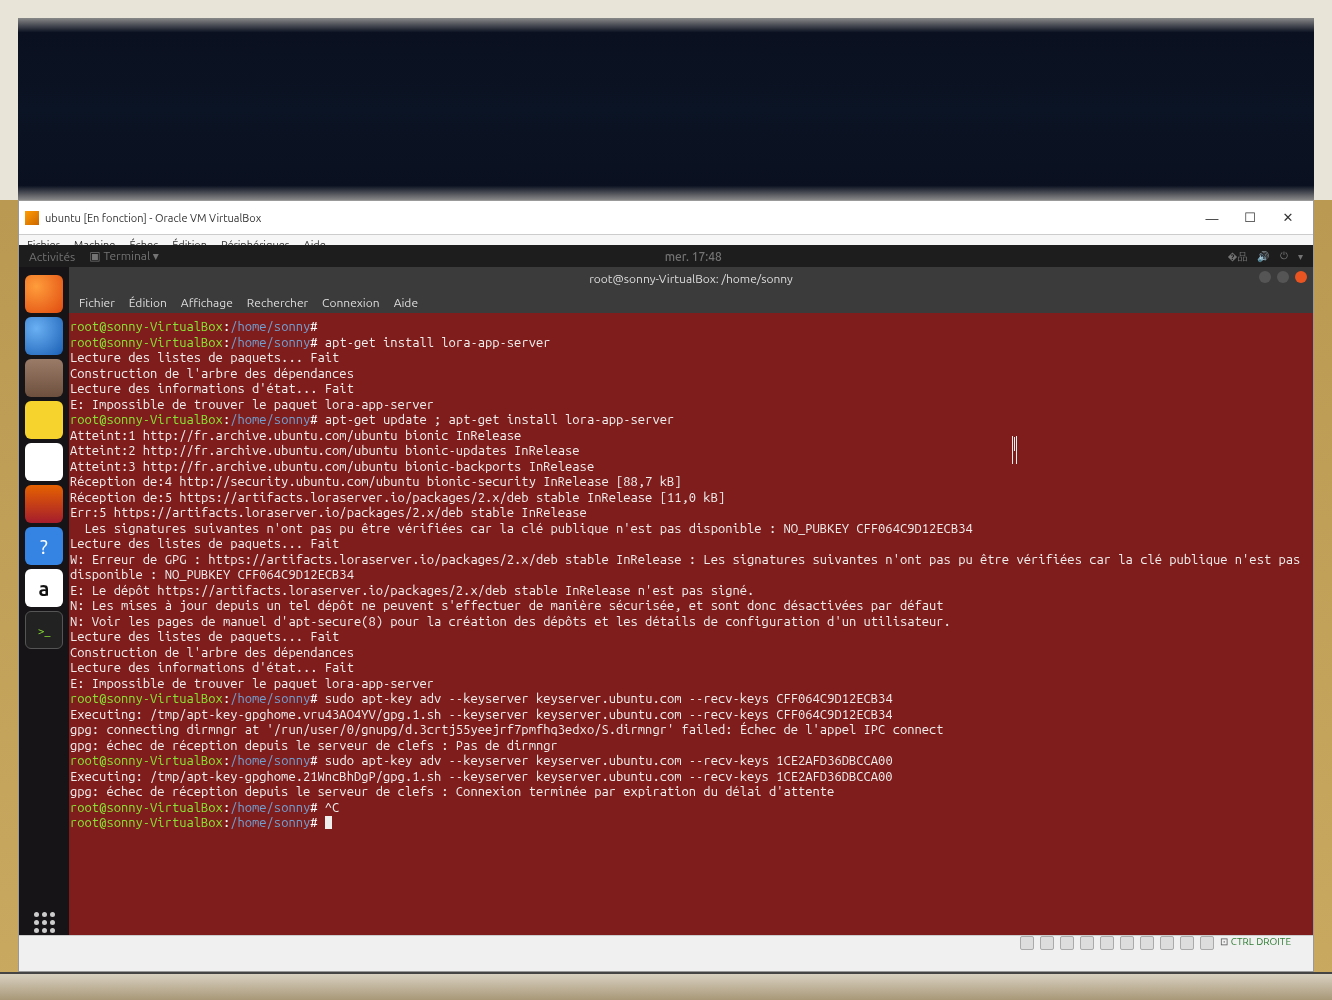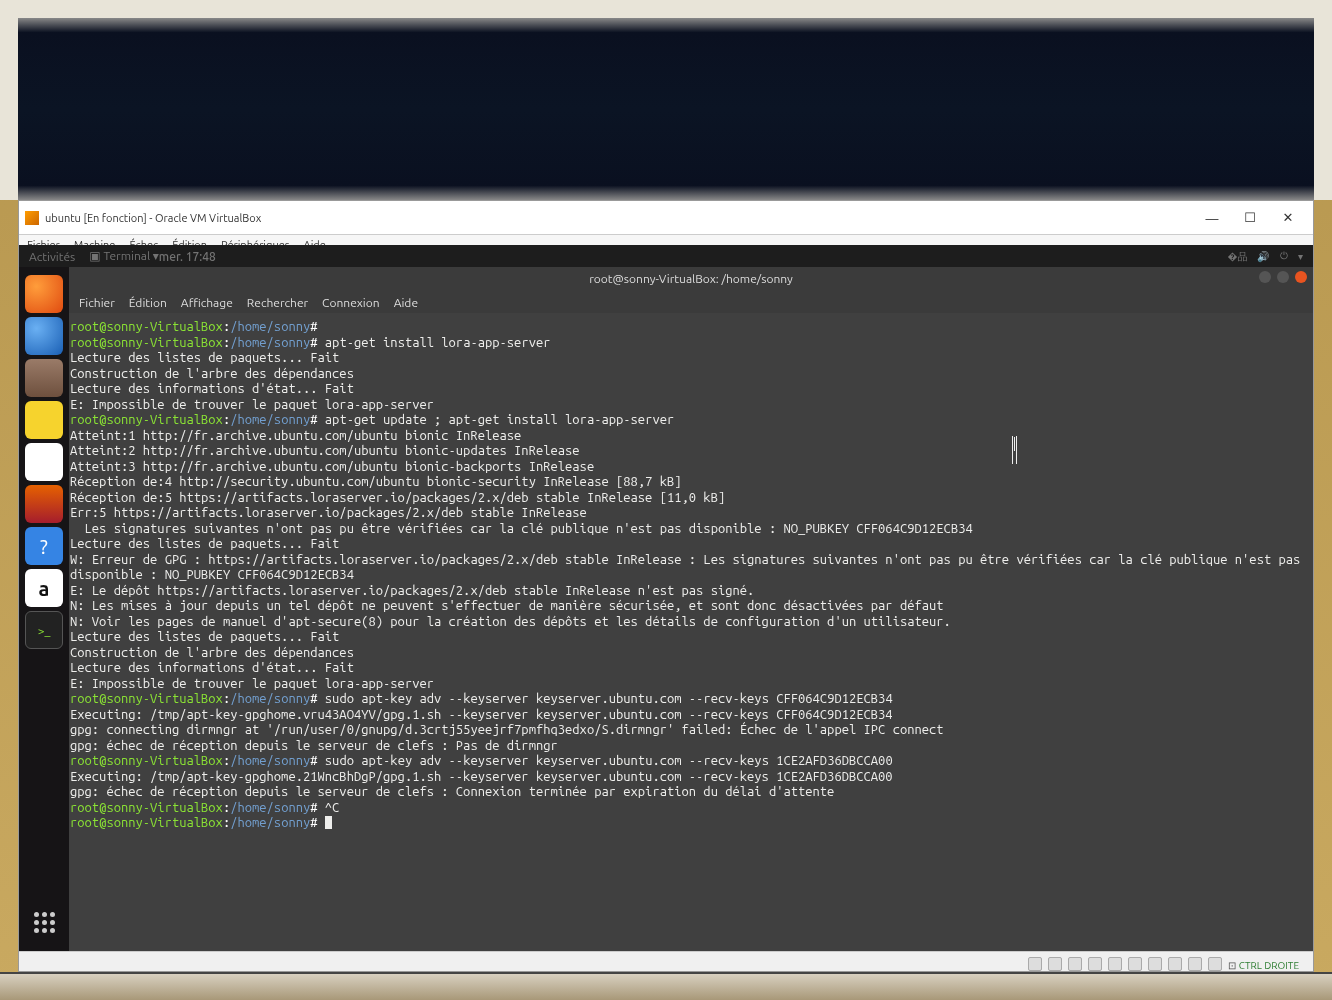--- a/index.html
+++ b/index.html
@@ -106,21 +106,21 @@
   .gnome-panel {
     height: 22px;
     background: #1d1d1d;
     color: #737373;
     display: flex;
     align-items: center;
     font-size: 12px;
     padding: 0 10px;
   }
   .gnome-panel .panel-left { display: flex; gap: 14px; align-items: center; }
-  .gnome-panel .panel-center { flex: 1; text-align: left; font-weight: 500; }
+  .gnome-panel .panel-center { flex: 1; text-align: center; font-weight: 500; }
   .gnome-panel .panel-right { display: flex; gap: 10px; align-items: center; }
   .gnome-panel .tri-icon { font-size: 10px; }
 
   
   .dock {
     position: absolute;
     left: 0;
     top: 22px;
     bottom: 0;
     width: 50px;
@@ -164,21 +164,21 @@
   .ic-amazon{background:#fff;color:#111;}
   .ic-term{background:#222;border:1px solid #555;}
 
   
   .terminal-window {
     position: absolute;
     left: 50px;
     top: 22px;
     right: 0;
     bottom: 0;
-    background: #404040;
+    background: #7f1d1d;
     display: flex;
     flex-direction: column;
   }
   .term-title {
     height: 24px;
     background: #3b3b3b;
     color: #ddd;
     text-align: center;
     font-size: 12px;
     line-height: 24px;
@@ -225,27 +225,27 @@
     display: inline-block;
     width: 7px; height: 13px;
     background: #eeeeec;
     vertical-align: text-bottom;
   }
 
   
   .vb-statusbar {
     position: absolute;
     bottom: 0; left: 0; right: 0;
-    height: 20px;
+    height: 36px;
     background: #f0f0f0;
     border-top: 1px solid #ccc;
     display: flex;
     justify-content: flex-end;
-    align-items: flex-end;
-    padding: 0 14px;
+    align-items: flex-start;
+    padding: 0 22px;
     gap: 6px;
     font-size: 10px;
     color: #555;
   }
   .vb-statusbar .sb-icon {
     width: 14px; height: 14px;
     background: #ddd;
     border: 1px solid #aaa;
     border-radius: 2px;
   }

